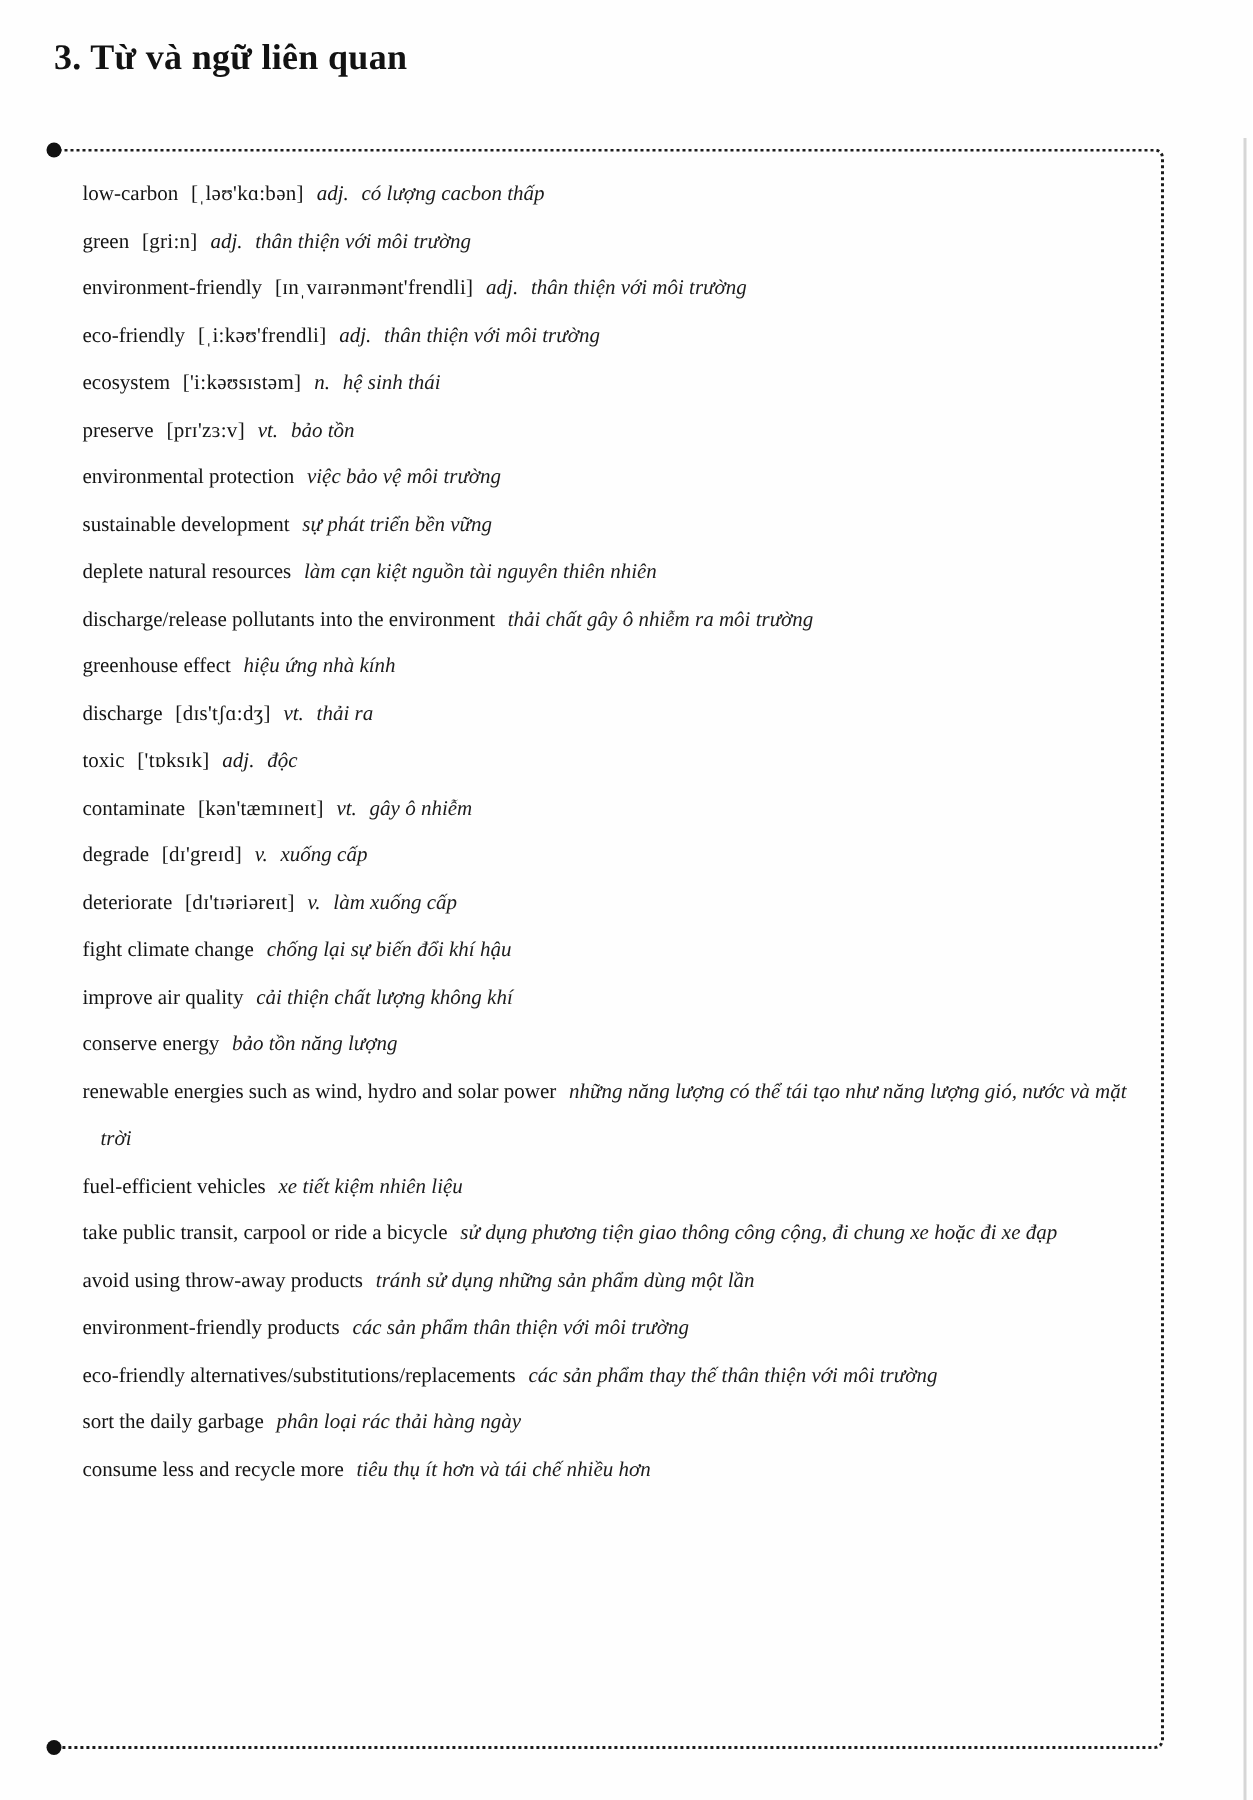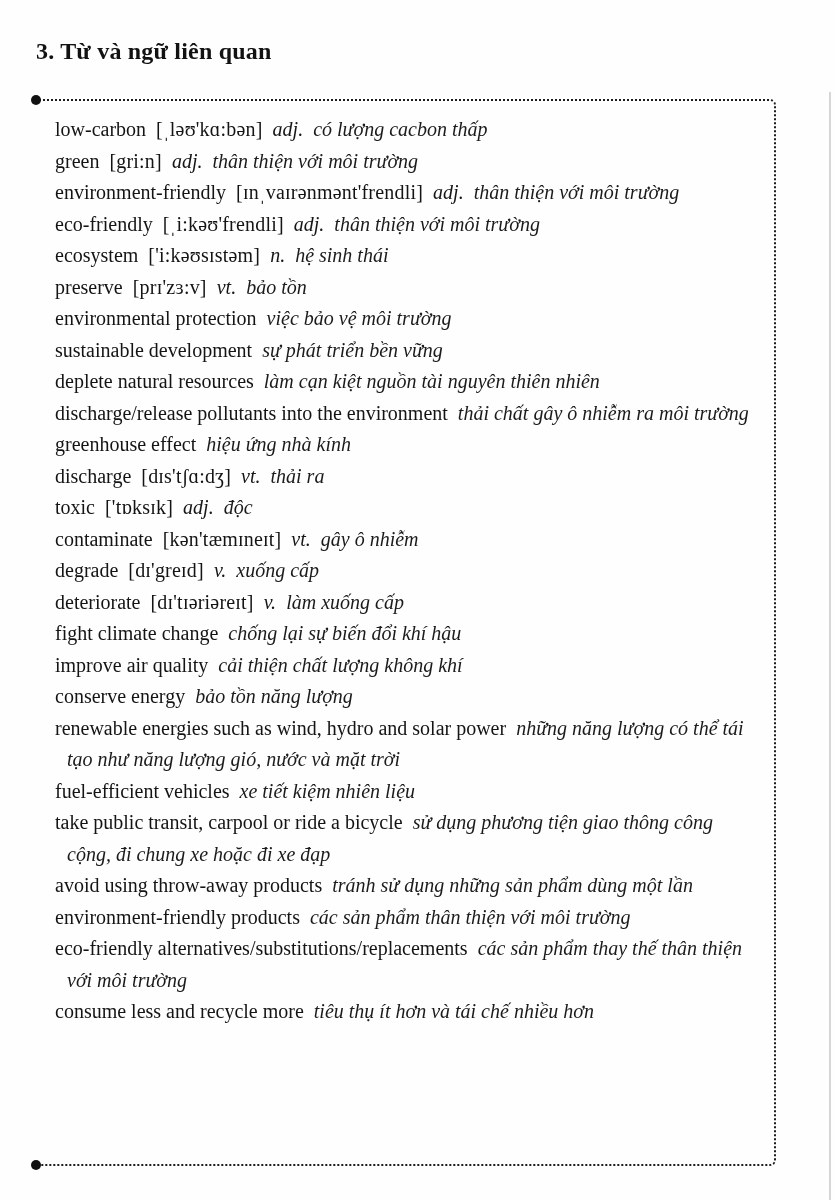--- a/index.html
+++ b/index.html
@@ -12,21 +12,21 @@
     width: 835px;
     height: 1200px;
     background: #fefefe;
     font-family: "Liberation Serif", "DejaVu Serif", serif;
     color: #161616;
     overflow: hidden;
   }
   .heading {
     position: absolute;
     left: 36px;
-    top: 38px;
+    top: 26px;
     margin: 0;
     font-size: 24px;
     font-weight: bold;
     color: #121212;
     letter-spacing: 0.2px;
   }
   .vocab-box {
     position: absolute;
     left: 35px;
     top: 99px;
@@ -46,21 +46,21 @@
     height: 10px;
     border-radius: 50%;
     background: #111111;
   }
   .bullet-top { left: -4px; top: -6px; }
   .bullet-bottom { left: -4px; bottom: -6px; }
   .entries {
     width: 100%;
   }
   .entry {
-    font-size: 20px;
+    font-size: 14px;
     line-height: 31.5px;
     padding-left: 12px;
     text-indent: -12px;
     white-space: normal;
   }
   .entry > span { margin-right: 5px; }
   .entry > span:last-child { margin-right: 0; }
   .term {
     font-weight: 500;
     color: #141414;
@@ -273,20 +273,26 @@
           <span class="meaning">các sản phẩm thân thiện với môi trường</span>
         </div>
 
         <div class="entry">
           <span class="term">eco-friendly alternatives/substitutions/replacements</span>
           
           
           <span class="meaning">các sản phẩm thay thế thân thiện với môi trường</span>
         </div>
 
+        <div class="entry">
+          <span class="term">sort the daily garbage</span>
+          
+          
+          <span class="meaning">phân loại rác thải hàng ngày</span>
+        </div>
 
         <div class="entry">
           <span class="term">consume less and recycle more</span>
           
           
           <span class="meaning">tiêu thụ ít hơn và tái chế nhiều hơn</span>
         </div>
       </div>
   </div>
 

